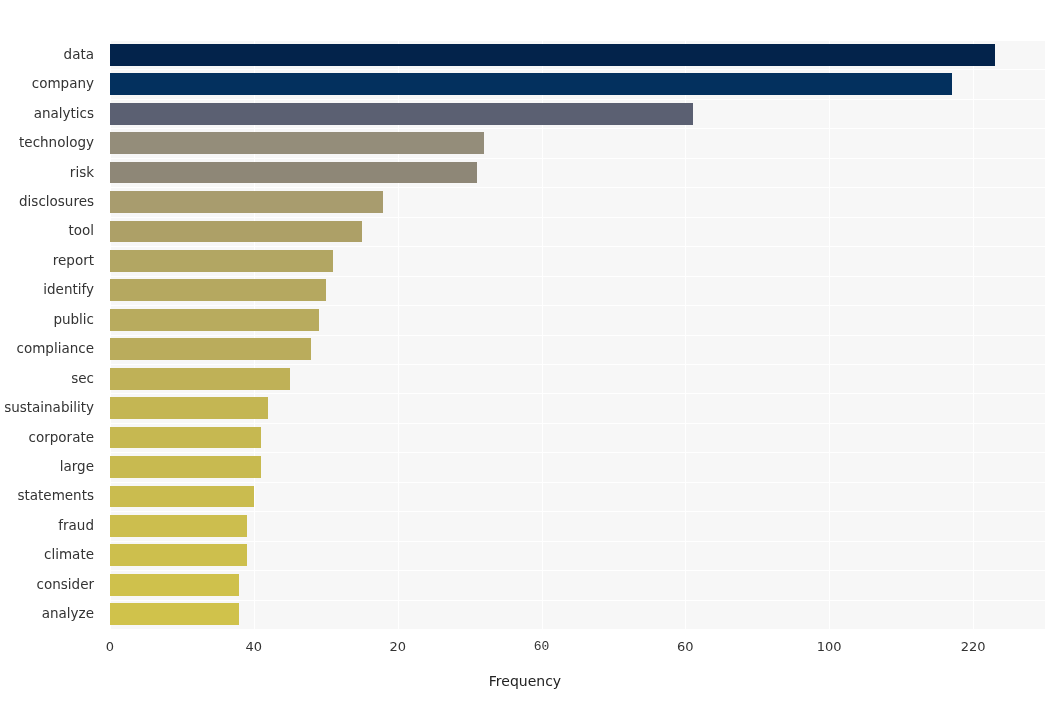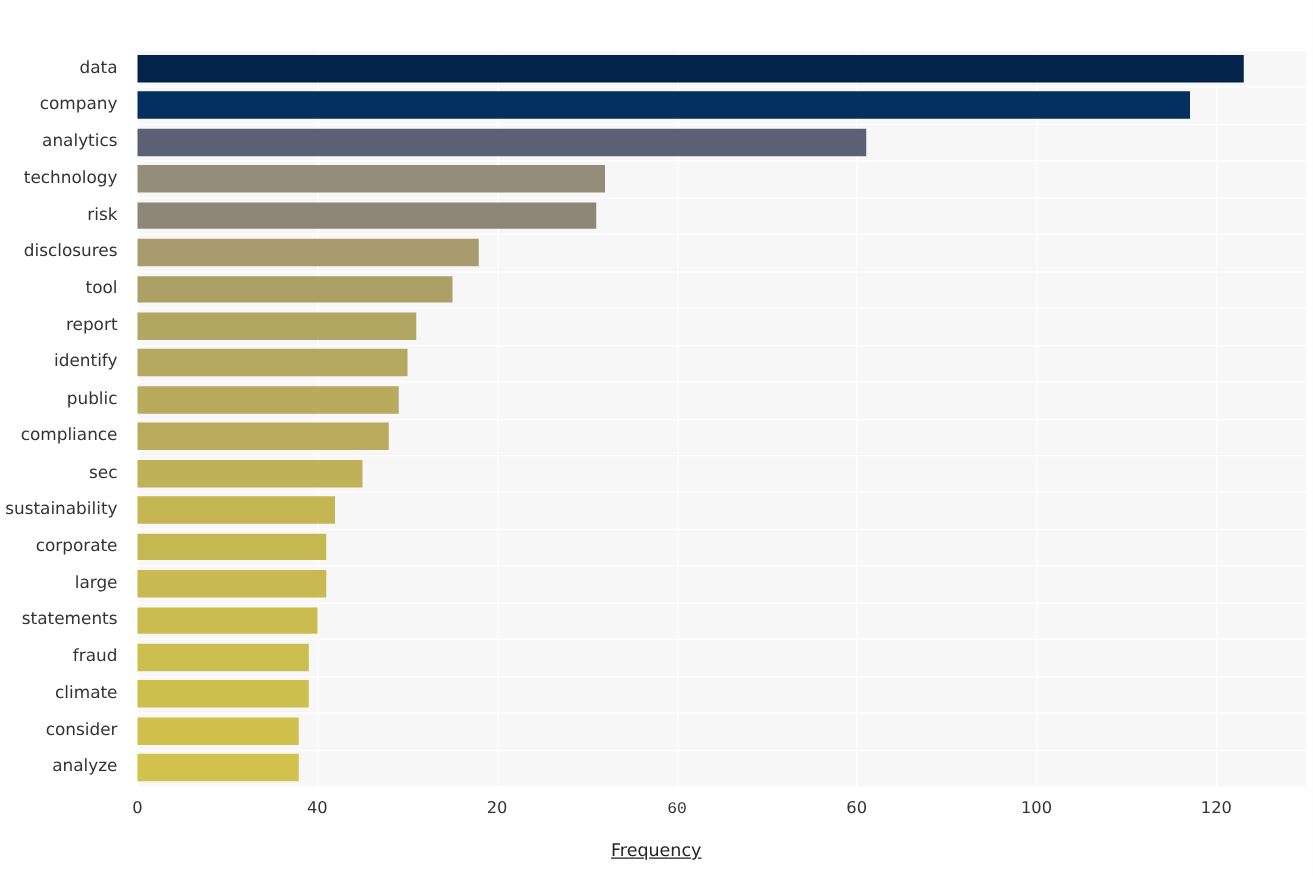--- a/index.html
+++ b/index.html
@@ -101,21 +101,20 @@
     color: #333333;
   }
   #xaxis-title {
     position: absolute;
     left: 0;
     top: 673px;
     width: 1050px;
     text-align: center;
     font-size: 14px;
     color: #222222;
-    text-decoration: underline;
   }
 </style>
 </head>
 <body>
 
 <div id="chart-root">
 
 
   <div id="plot-area" style="background: rgb(247, 247, 247);">
     <div id="gridlines">
@@ -234,18 +233,18 @@
       <div class="ytick-label" style="top: 567.275px; color: rgb(51, 51, 51);">analyze</div>
     </div>
 
   <div id="xaxis">
       <div class="xtick-label" style="left: 0px; color: rgb(51, 51, 51);">0</div>
       <div class="xtick-label" style="left: 143.846px; color: rgb(51, 51, 51);">40</div>
       <div class="xtick-label" style="left: 287.692px; color: rgb(51, 51, 51);">20</div>
       <div class="xtick-label" style="left: 431.538px; color: rgb(51, 51, 51); font-family: Liberation Mono, monospace;">60</div>
       <div class="xtick-label" style="left: 575.385px; color: rgb(51, 51, 51);">60</div>
       <div class="xtick-label" style="left: 719.231px; color: rgb(51, 51, 51);">100</div>
-      <div class="xtick-label" style="left: 863.077px; color: rgb(51, 51, 51);">120</div>
+      <div class="xtick-label" style="left: 863.077px; color: rgb(51, 51, 51);">220</div>
     </div>
 
   <div id="xaxis-title">Frequency</div>
 
 </div>
 
 </body></html>

